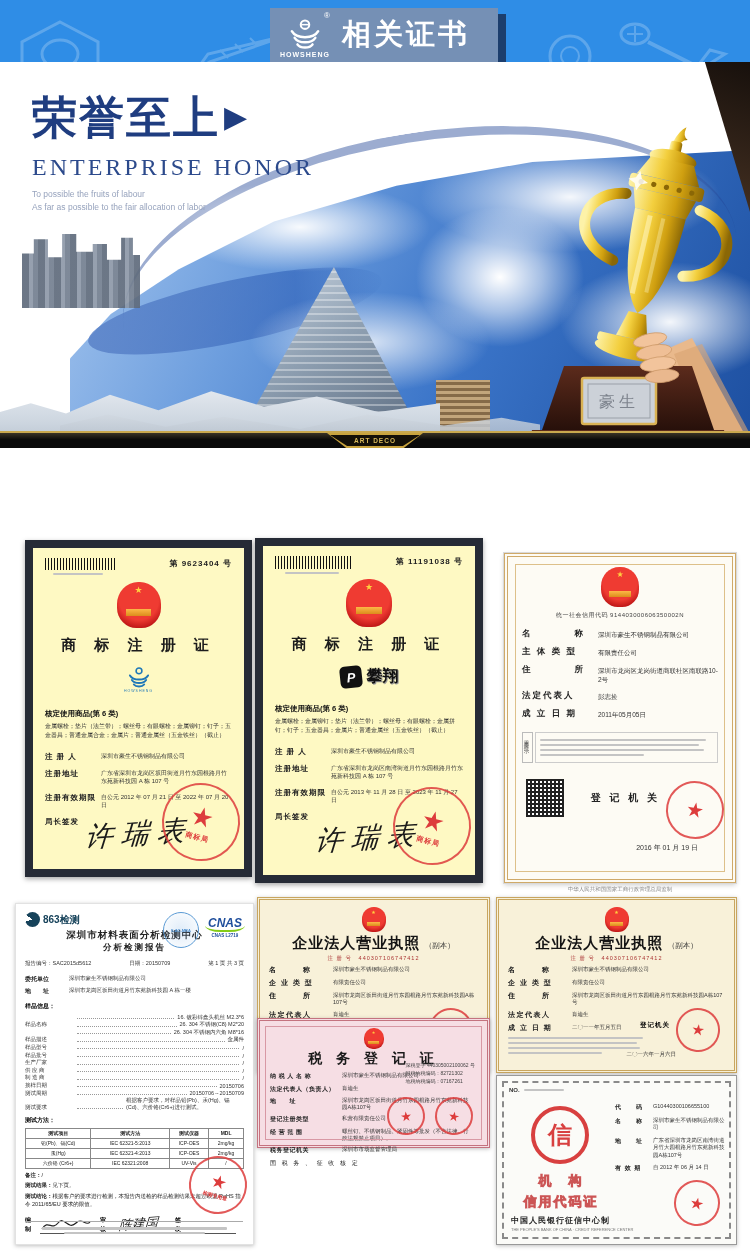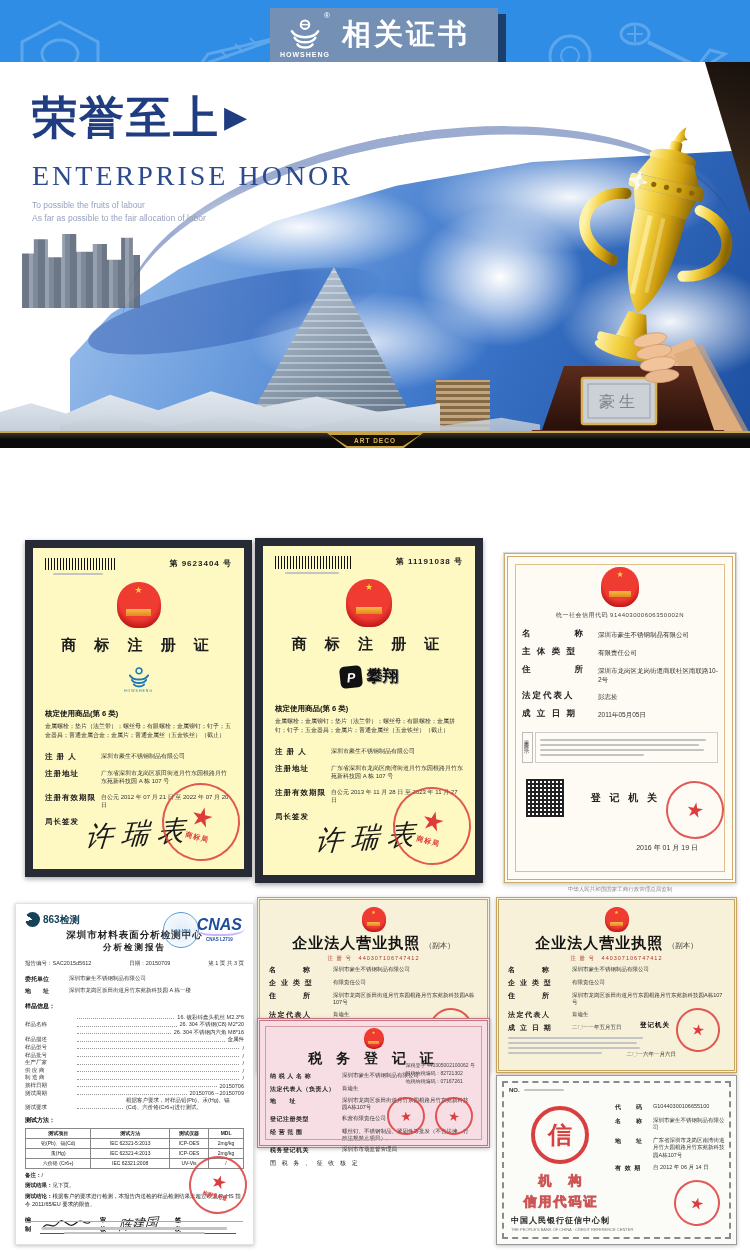--- a/index.html
+++ b/index.html
@@ -47,21 +47,21 @@
     clip-path:polygon(0 100%,0 58%,7% 48%,15% 60%,25% 38%,36% 56%,48% 34%,60% 52%,72% 40%,86% 58%,100% 48%,100% 100%); }
   .mountains2 { position:absolute; left:60px; top:330px; width:480px; height:56px;
     background:linear-gradient(180deg,#e8edf2,#aeb9c6); opacity:.8;
     clip-path:polygon(0 100%,0 60%,10% 40%,22% 62%,34% 44%,50% 66%,64% 40%,80% 60%,92% 46%,100% 58%,100% 100%); }
   .dark-arm-corner { position:absolute; left:668px; top:0; width:82px; height:150px;
     background:linear-gradient(200deg,#17100c,#4a3424); clip-path:polygon(45% 0,100% 0,100% 100%); }
 
   #honor { position:absolute; left:32px; top:26px; }
   #honor-title { font-size:45px; font-weight:900; color:#1f3d80; letter-spacing:2px; white-space:nowrap; }
   #honor-title .arw { font-size:30px; vertical-align:6px; margin-left:4px; }
-  #honor-sub { font-family:"Liberation Serif","DejaVu Serif",serif; font-size:28px; color:#2c4a8c; letter-spacing:3px; margin-top:12px; }
+  #honor-sub { font-family:"Liberation Serif","DejaVu Serif",serif; font-size:24px; color:#2c4a8c; letter-spacing:3px; margin-top:6px; }
   .honor-tag { font-size:8.5px; color:#97a3bd; line-height:1.55; }
 
   #deco-bar { position:absolute; left:0; top:369px; width:750px; height:17px;
     background:linear-gradient(#3a3325,#0a0a0a 45%); border-top:2px solid #c9a84e; }
   #deco-badge { position:absolute; left:327px; top:371px; width:96px; height:15px;
     background:#c9a43f; clip-path:polygon(0 0,100% 0,80% 100%,20% 100%); display:flex; align-items:center; justify-content:center; }
   #deco-badge-in { width:90px; height:11px; background:#141008; clip-path:polygon(0 0,100% 0,81% 100%,19% 100%);
     display:flex; align-items:center; justify-content:center; color:#d8b95a; font-size:6.5px; letter-spacing:1px; font-weight:bold; }
 
   
@@ -160,21 +160,21 @@
   .rep-note { font-size:5.5px; color:#222; margin-top:3px; line-height:1.4; }
   .rep-note b { font-weight:bold; }
   .sig-row { display:flex; margin-top:8px; align-items:flex-end; }
   .sig-cell { display:flex; align-items:flex-end; margin-right:14px; }
   .sig-cell .sl { font-size:6px; font-weight:bold; margin-right:3px; }
   .sig-line { width:52px; border-bottom:1px solid #555; position:relative; height:14px; }
   .ilac { position:absolute; width:36px; height:36px; border:1.5px solid #5b9bd5; border-radius:50%; color:#4a8ccc;
     font-size:4px; display:flex; align-items:center; justify-content:center; text-align:center; font-weight:bold;
     background:radial-gradient(circle,rgba(130,180,230,.25),rgba(255,255,255,0)); }
   .cnas { position:absolute; text-align:center; color:#1f4e9c; }
-  .cnas .c1 { font-size:16px; font-weight:900; font-style:italic; border-bottom:2px solid #c4b5fd; border-radius:40%; padding:0 3px; }
+  .cnas .c1 { font-size:12px; font-weight:900; font-style:italic; border-bottom:2px solid #84cc16; border-radius:40%; padding:0 3px; }
   .cnas .c2 { font-size:4.5px; font-weight:bold; margin-top:1px; }
 </style>
 </head>
 <body>
 
 <div id="page">
 
   <div id="header" class="abs">
     <svg class="fastener" style="left:10px;top:18px" width="100" height="70" viewBox="0 0 100 70">
       <polygon points="50,4 88,24 88,52 50,68 12,52 12,24" fill="none" stroke="#fff" stroke-width="3"></polygon>

